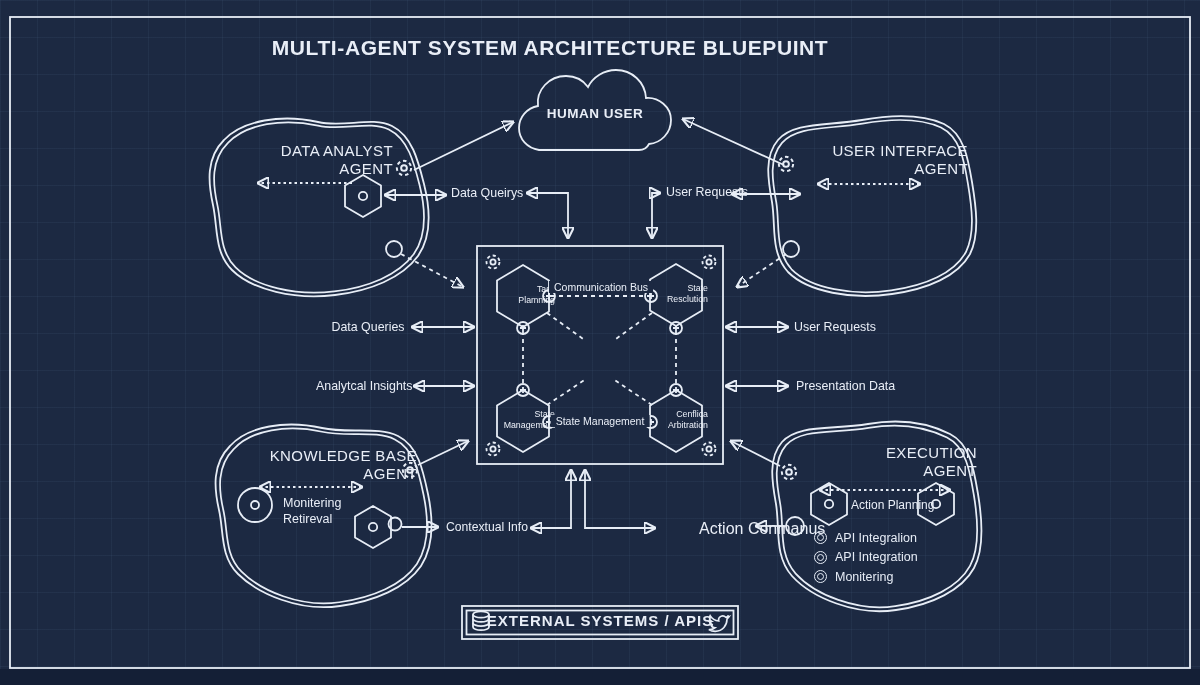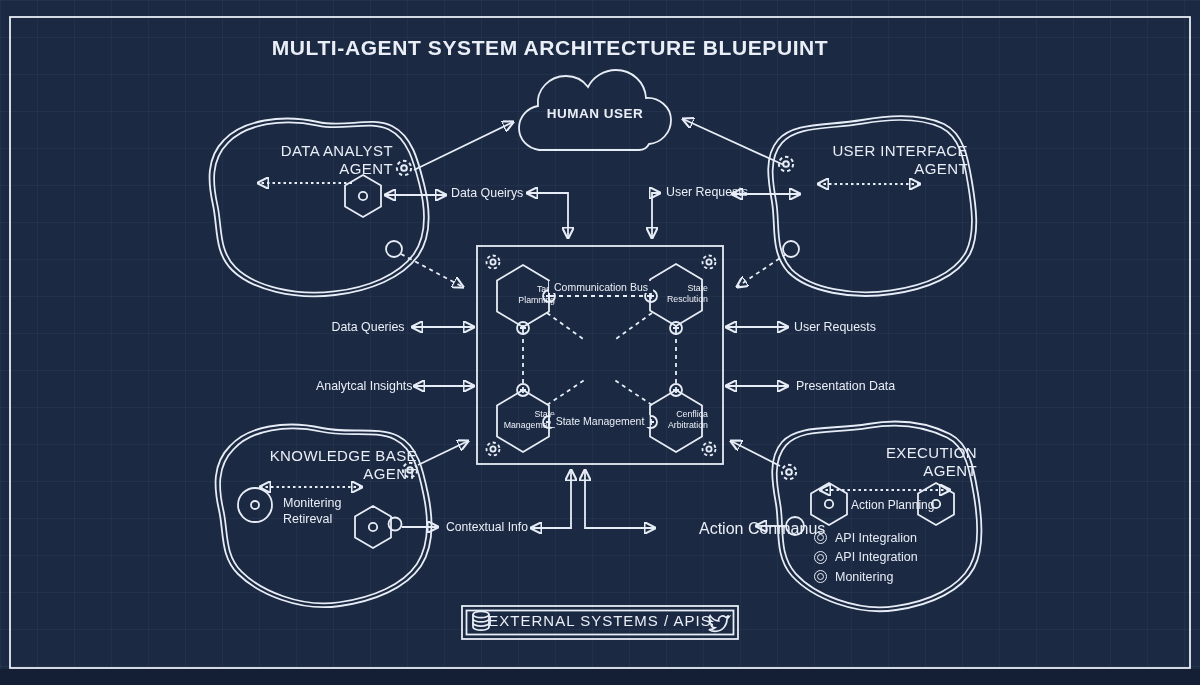--- a/index.html
+++ b/index.html
@@ -32,21 +32,21 @@
   .bullet{width:11px;height:11px;border:1.4px solid #e6ecf6;border-radius:50%;position:relative;flex:0 0 auto;}
   .bullet::after{content:'';position:absolute;inset:1.8px;border:1.2px solid #e6ecf6;border-radius:50%;}
   .bullet.square{border-radius:2px;}
   .bullet.square::after{border-radius:1px;}
   .flowlabel{font-size:12.4px;color:#e9eef7;}
   .ra{text-align:right;}
   .orchtitle{left:518px;top:343px;width:164px;text-align:center;font-size:17.5px;font-weight:bold;line-height:1.18;letter-spacing:0.4px;}
   .hexlabel{position:absolute;width:64px;text-align:right;font-size:8.8px;line-height:1.3;color:#eef2fa;}
   .chip{position:absolute;transform:translateX(-50%);background:#1c2942;font-size:10.5px;padding:0 5px;color:#e9eef7;}
   .cloudlabel{left:595px;top:106px;transform:translateX(-50%);font-size:13.5px;font-weight:bold;letter-spacing:0.5px;}
-  .extlabel{left:462px;top:612px;width:276px;text-align:center;font-size:15px;font-weight:normal;letter-spacing:1px;}
+  .extlabel{left:462px;top:612px;width:276px;text-align:center;font-size:15px;font-weight:bold;letter-spacing:1px;}
 </style>
 </head>
 <body>
 
 <div class="canvas">
 
   <svg class="art" width="1200" height="685" viewBox="0 0 1200 685">
     <defs>
       <marker id="arr" viewBox="0 0 10 10" refX="9" refY="5" markerWidth="6.5" markerHeight="6.5" orient="auto">
         <path d="M0 0 L10 5 L0 10 Z" fill="#e7edf6" stroke="none"></path>

